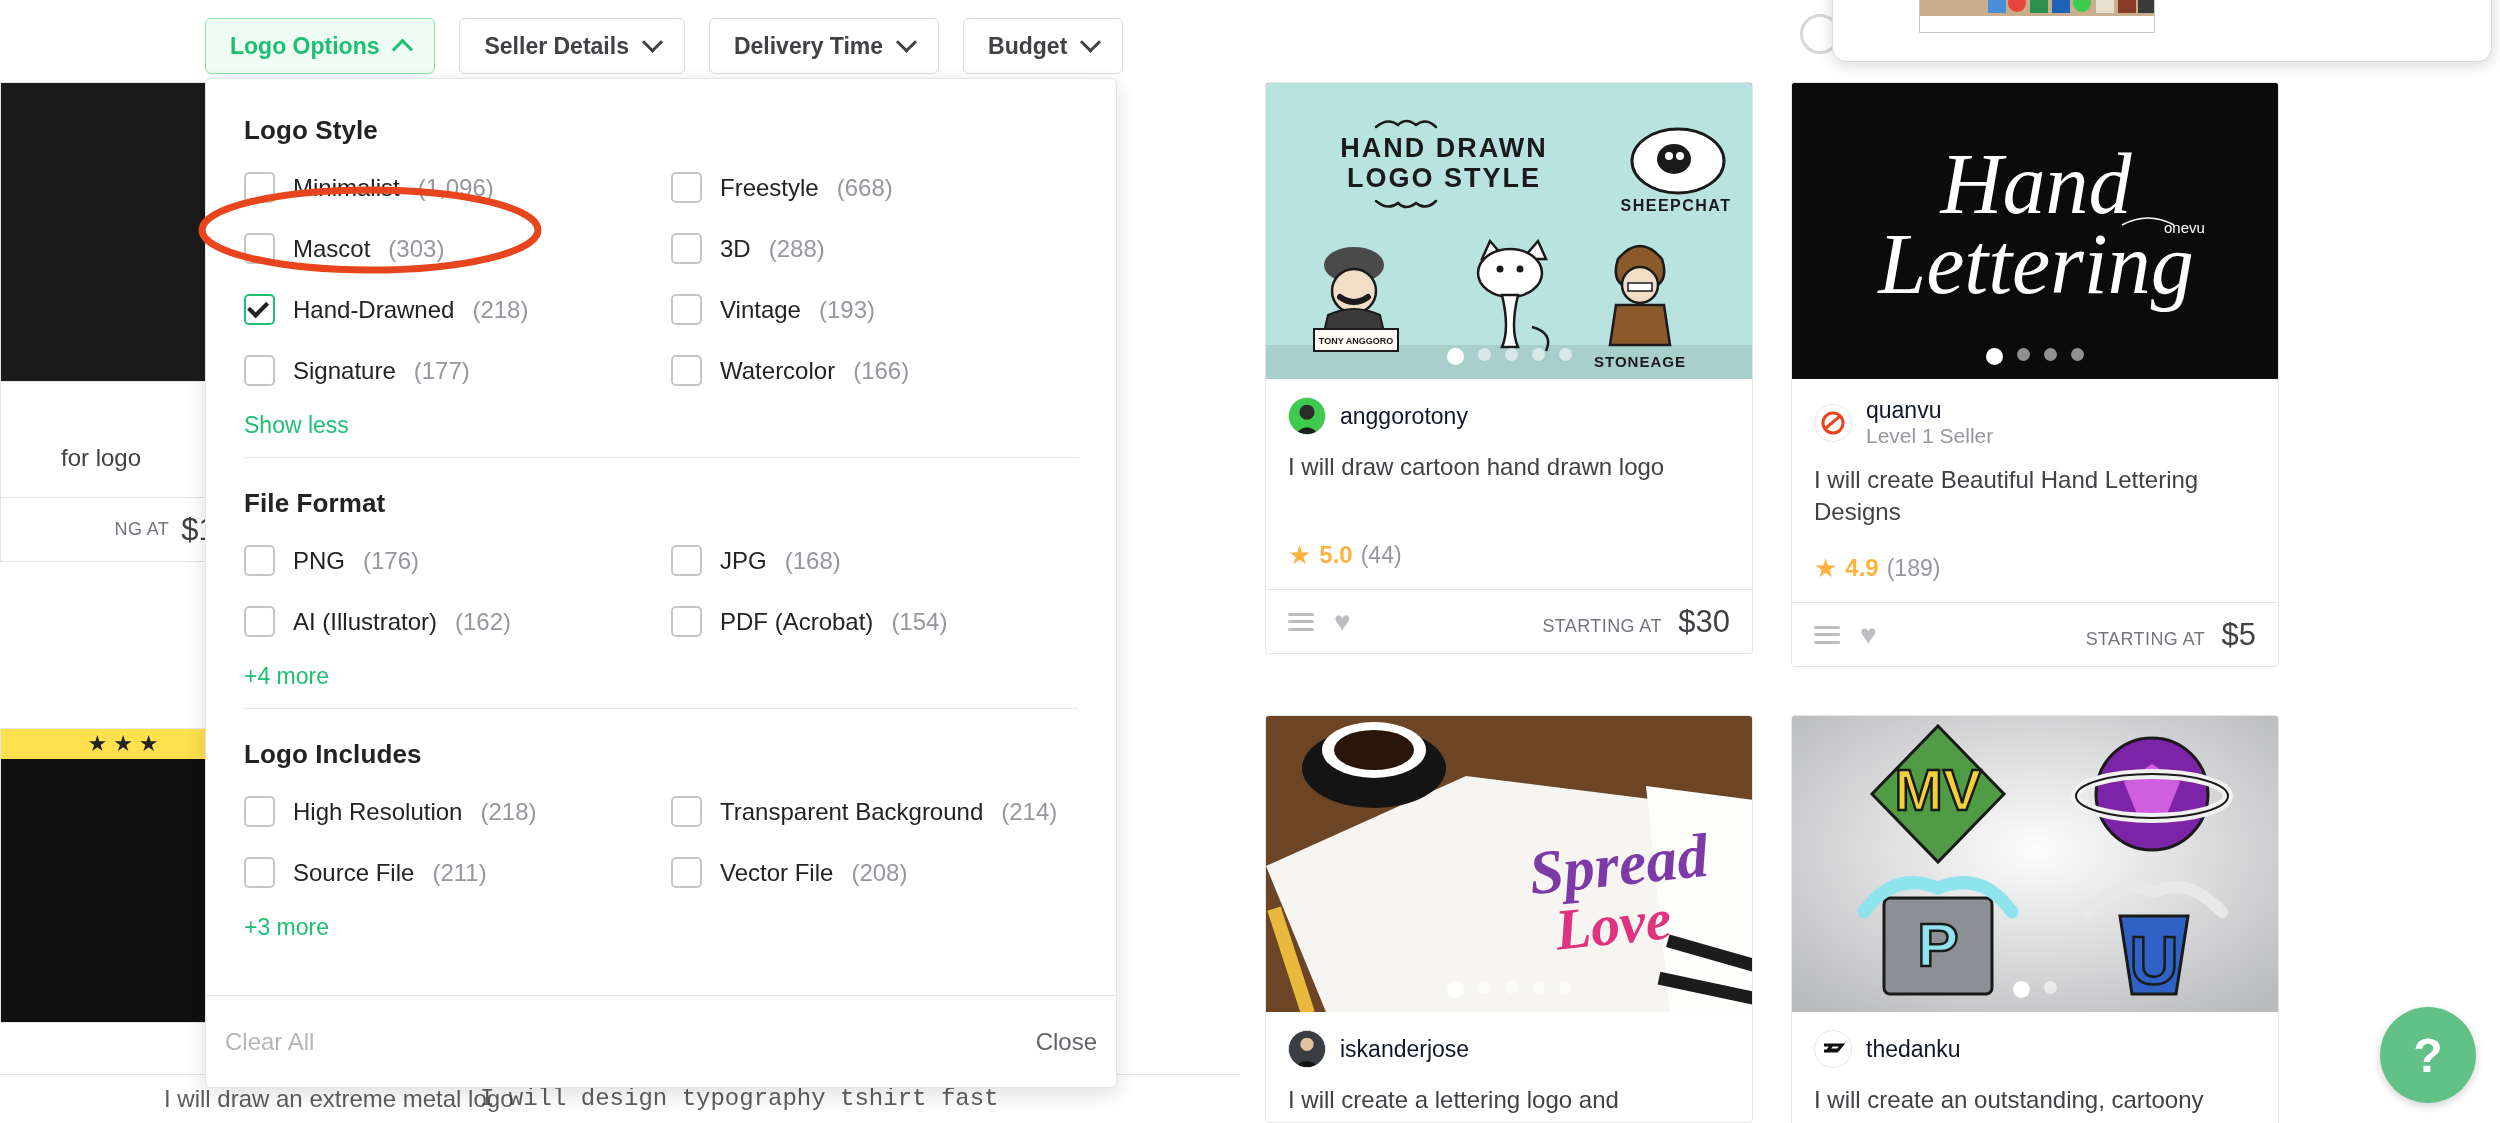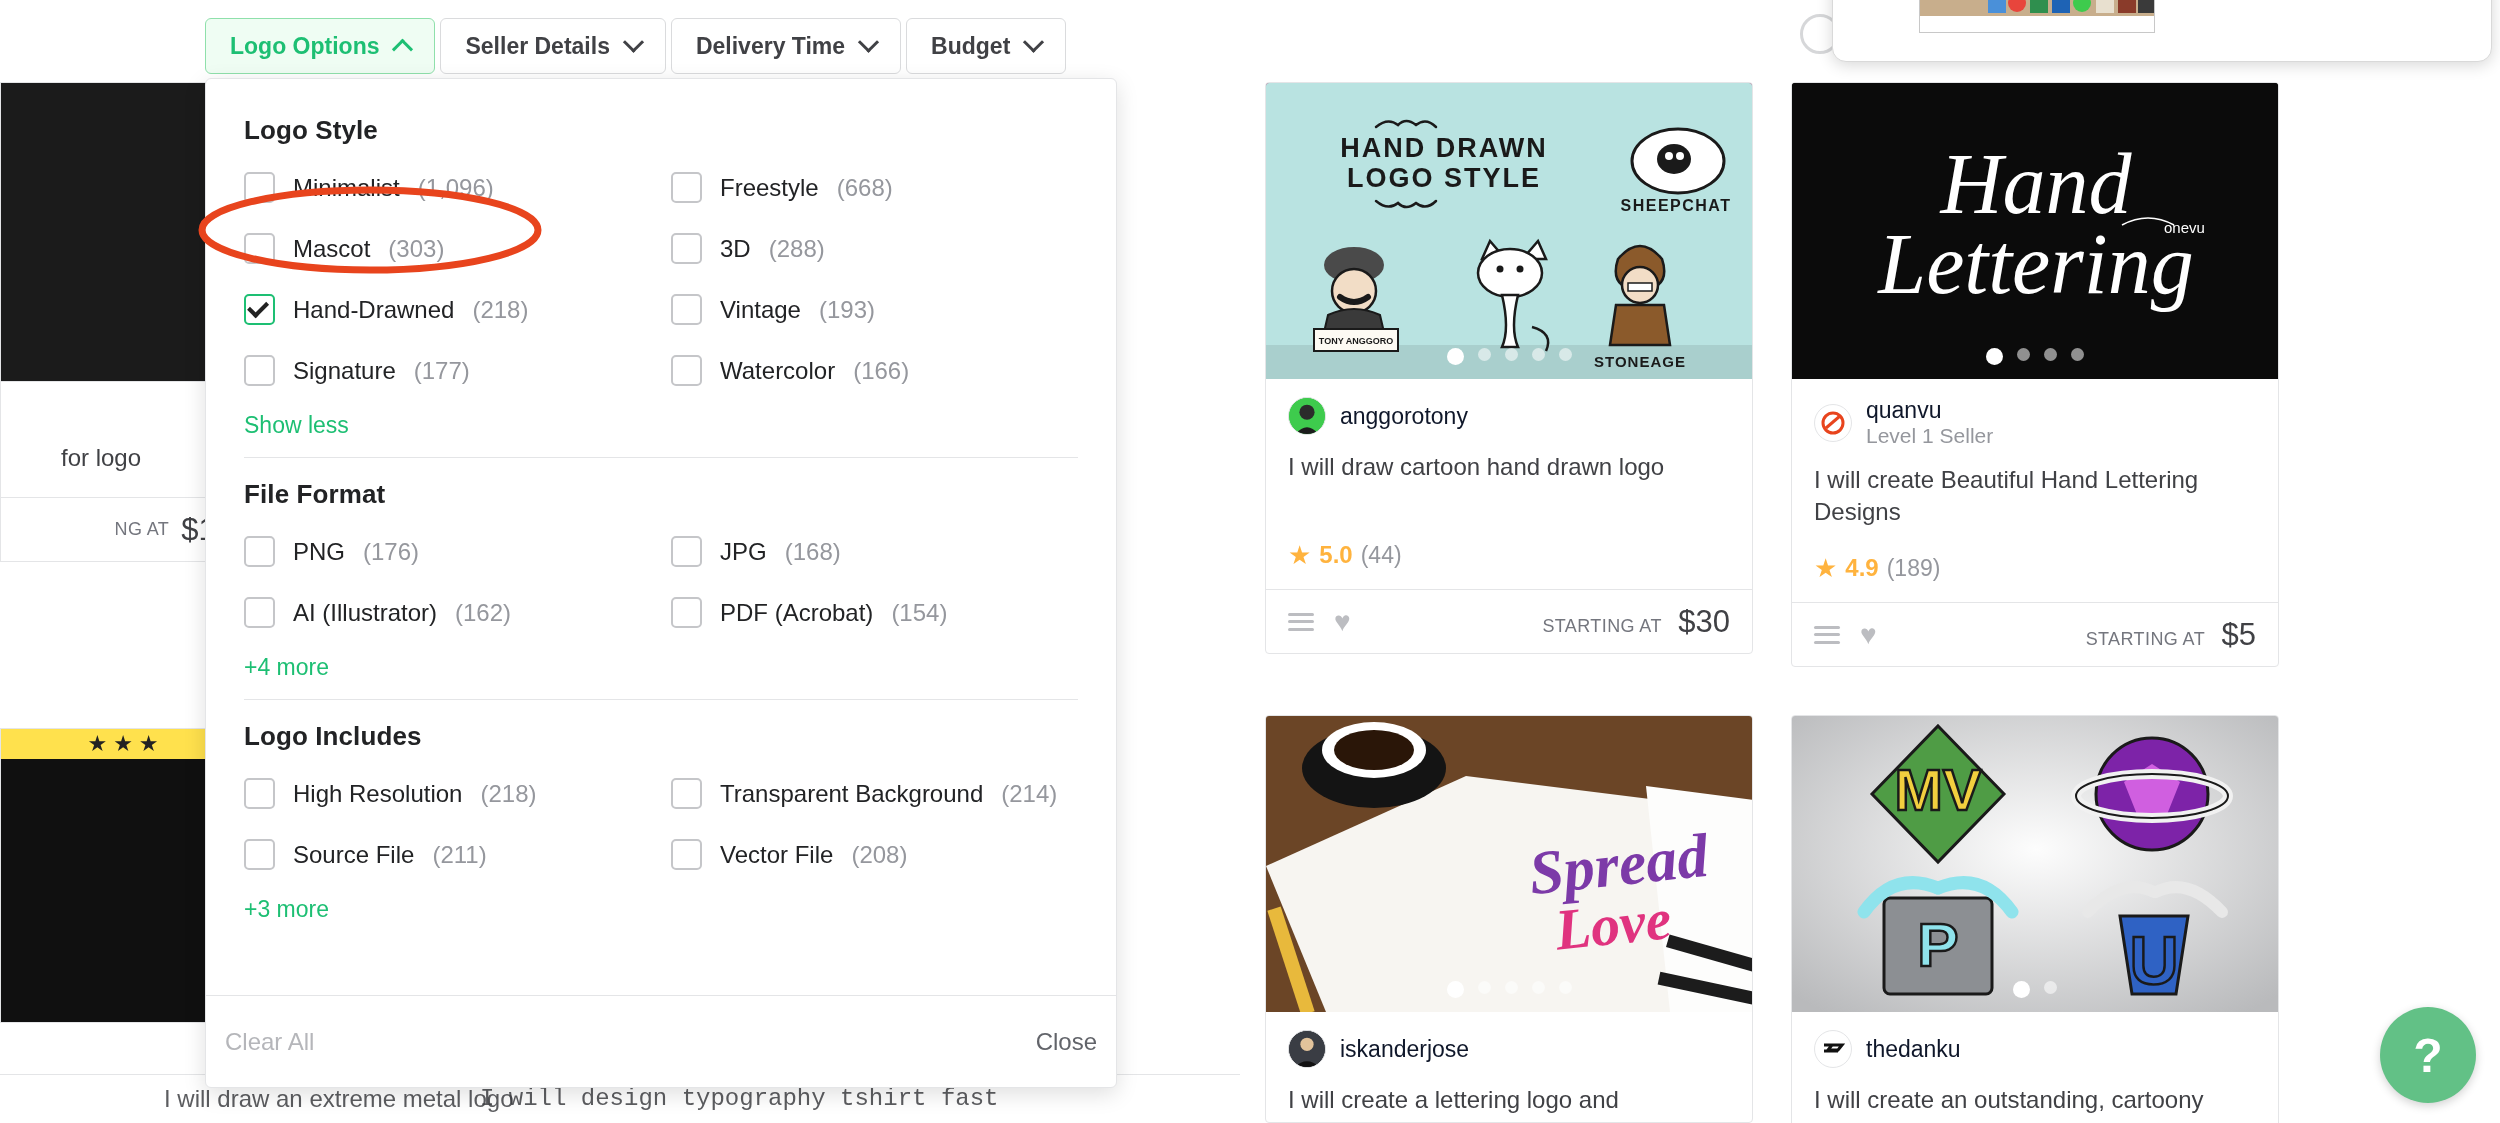--- a/index.html
+++ b/index.html
@@ -6,41 +6,41 @@
   html, body {
     width: 2500px; height: 1123px;
     overflow: hidden;
     background: #ffffff;
     font-family: "Liberation Sans", sans-serif;
     -webkit-font-smoothing: antialiased;
   }
   #root { position: relative; width: 2500px; height: 1123px; background:#fff; }
 
   
-  .toolbar { position:absolute; top:18px; left:205px; display:flex; gap:5px; z-index:40; }
+  .toolbar { position:absolute; top:18px; left:205px; display:flex; gap:24px; z-index:40; }
   .fbtn {
     height:56px; border:1px solid #dadbdd; border-radius:6px; background:#fff;
     display:flex; align-items:center; gap:16px; padding:0 24px;
     font-size:23px; font-weight:700; color:#404145; cursor:pointer; white-space:nowrap;
   }
   .fbtn.active { background:#effdf3; border-color:#8fe0ab; color:#1dbf73; }
   .chev { width:15px; height:15px; border-right:3px solid currentColor; border-bottom:3px solid currentColor;
           transform:rotate(45deg) translate(-3px,-3px); }
   .chev.up { transform:rotate(-135deg) translate(-2px,-2px); }
 
   
   .panel {
     position:absolute; top:78px; left:205px; width:912px; height:1010px;
     background:#fff; border:1px solid #e4e5e7; border-radius:6px;
     box-shadow:0 6px 22px rgba(0,0,0,.13); z-index:50;
     display:flex; flex-direction:column;
   }
   .panel-body { flex:1; padding:36px 38px 0 38px; overflow:hidden; }
   .sect { padding-bottom:18px; }
-  .sect + .sect { border-top:1px solid #e4e5e7; padding-top:21px; }
+  .sect + .sect { border-top:1px solid #e4e5e7; padding-top:30px; }
   .sect h3 { font-size:26px; font-weight:700; color:#222325; margin-bottom:26px; letter-spacing:.1px; }
   .grid2 { display:grid; grid-template-columns:1fr 1fr; row-gap:30px; column-gap:20px; }
   .copt { display:flex; align-items:center; gap:18px; cursor:pointer; position:relative; }
   .cbox {
     width:31px; height:31px; min-width:31px; border:2px solid #c5c6c9; border-radius:5px;
     background:#fff; display:flex; align-items:center; justify-content:center;
   }
   .cbox.checked { border-color:#1dbf73; }
   .cbox.checked::after {
     content:""; width:15px; height:8px; border-left:4px solid #222; border-bottom:4px solid #222;

